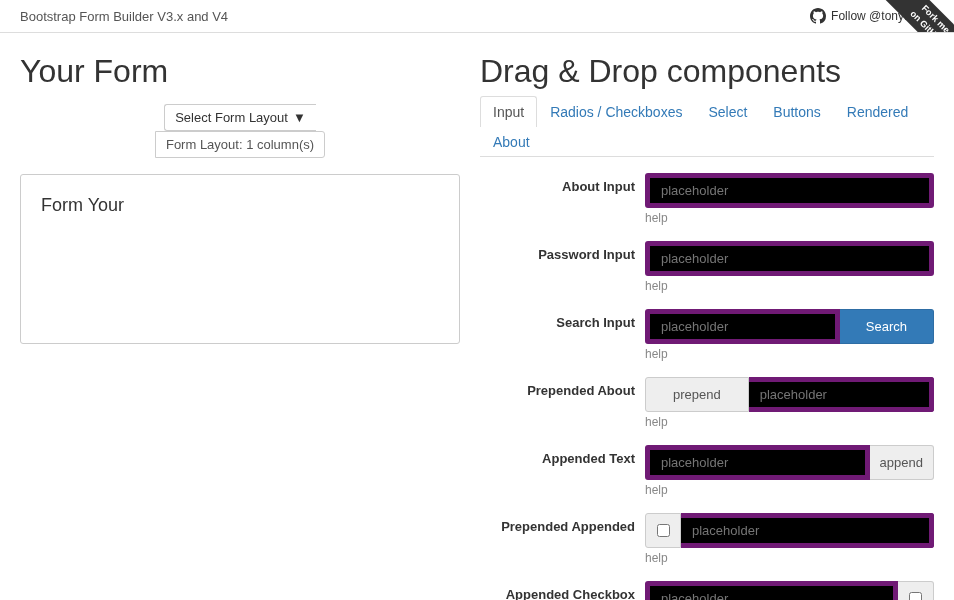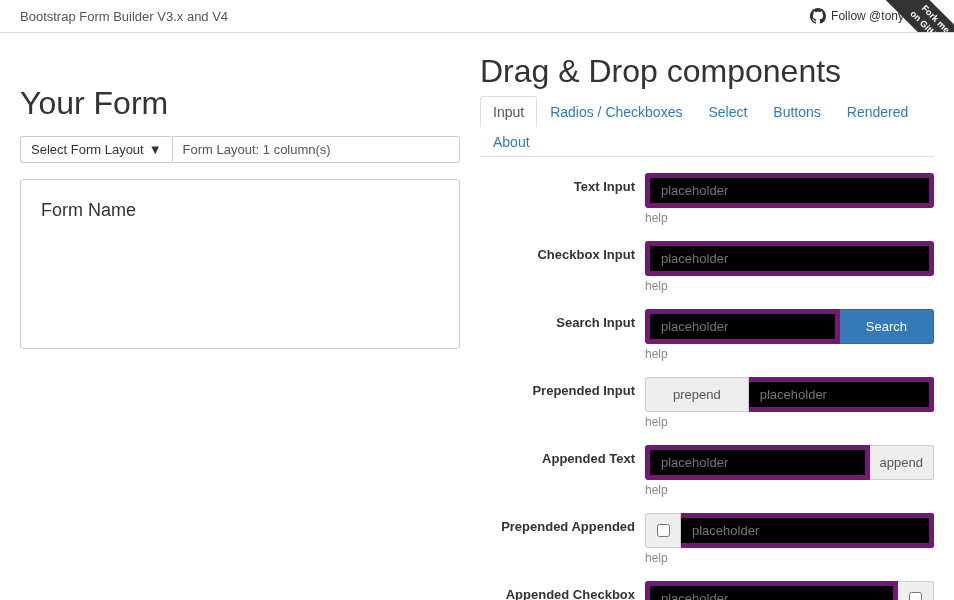--- a/index.html
+++ b/index.html
@@ -61,27 +61,27 @@
     
     #left-panel {
       width: 440px;
       flex-shrink: 0;
     }
     #left-panel h1 {
       font-size: 32px;
       font-weight: 300;
       margin-bottom: 14px;
       color: #333;
-      margin-top: 32px;
     }
     .form-layout-bar {
       display: flex;
       align-items: center;
       gap: 0;
       margin-bottom: 16px;
+      flex-direction: column;
     }
     .select-layout-btn {
       background: #fff;
       border: 1px solid #ccc;
       border-right: none;
       padding: 5px 10px;
       font-size: 13px;
       cursor: pointer;
       color: #333;
       border-radius: 3px 0 0 3px;
@@ -302,67 +302,67 @@
 
     <div class="form-layout-bar">
       <button class="select-layout-btn">
         <span>Select Form Layout</span>
         <span>▼</span>
       </button>
       <div class="form-layout-info">Form Layout: 1 column(s)</div>
     </div>
 
     <div class="form-preview-box">
-      <div class="form-name">Form Name</div>
+      <div class="form-name">Form Your</div>
     </div>
   </div>
 
   <div id="right-panel">
     <h2>Drag &amp; Drop components</h2>
 
     <div class="tabs-nav">
       <div class="tab-item active">Input</div>
       <div class="tab-item">Radios / Checkboxes</div>
       <div class="tab-item">Select</div>
       <div class="tab-item">Buttons</div>
       <div class="tab-item">Rendered</div>
       <div class="tab-item" style="width:100%;">About</div>
     </div>
 
     <div id="right-panel-scroll">
 
       <div class="component-row">
-        <div class="component-label">Text Input</div>
+        <div class="component-label">About Input</div>
         <div class="component-controls">
           <input type="text" class="form-input" placeholder="placeholder" style="">
           <div class="help-text">help</div>
         </div>
       </div>
 
       <div class="component-row">
-        <div class="component-label">Checkbox Input</div>
+        <div class="component-label">Password Input</div>
         <div class="component-controls">
           <input type="password" class="form-input" placeholder="placeholder" style="">
           <div class="help-text">help</div>
         </div>
       </div>
 
       <div class="component-row">
         <div class="component-label">Search Input</div>
         <div class="component-controls">
           <div class="input-group">
             <input type="text" class="form-input" placeholder="placeholder" style="">
             <button class="input-group-btn">Search</button>
           </div>
           <div class="help-text">help</div>
         </div>
       </div>
 
       <div class="component-row">
-        <div class="component-label">Prepended Input</div>
+        <div class="component-label">Prepended About</div>
         <div class="component-controls">
           <div class="input-group">
             <span class="input-group-addon">prepend</span>
             <input type="text" class="form-input left-joined" placeholder="placeholder" style="">
           </div>
           <div class="help-text">help</div>
         </div>
       </div>
 
       <div class="component-row">

